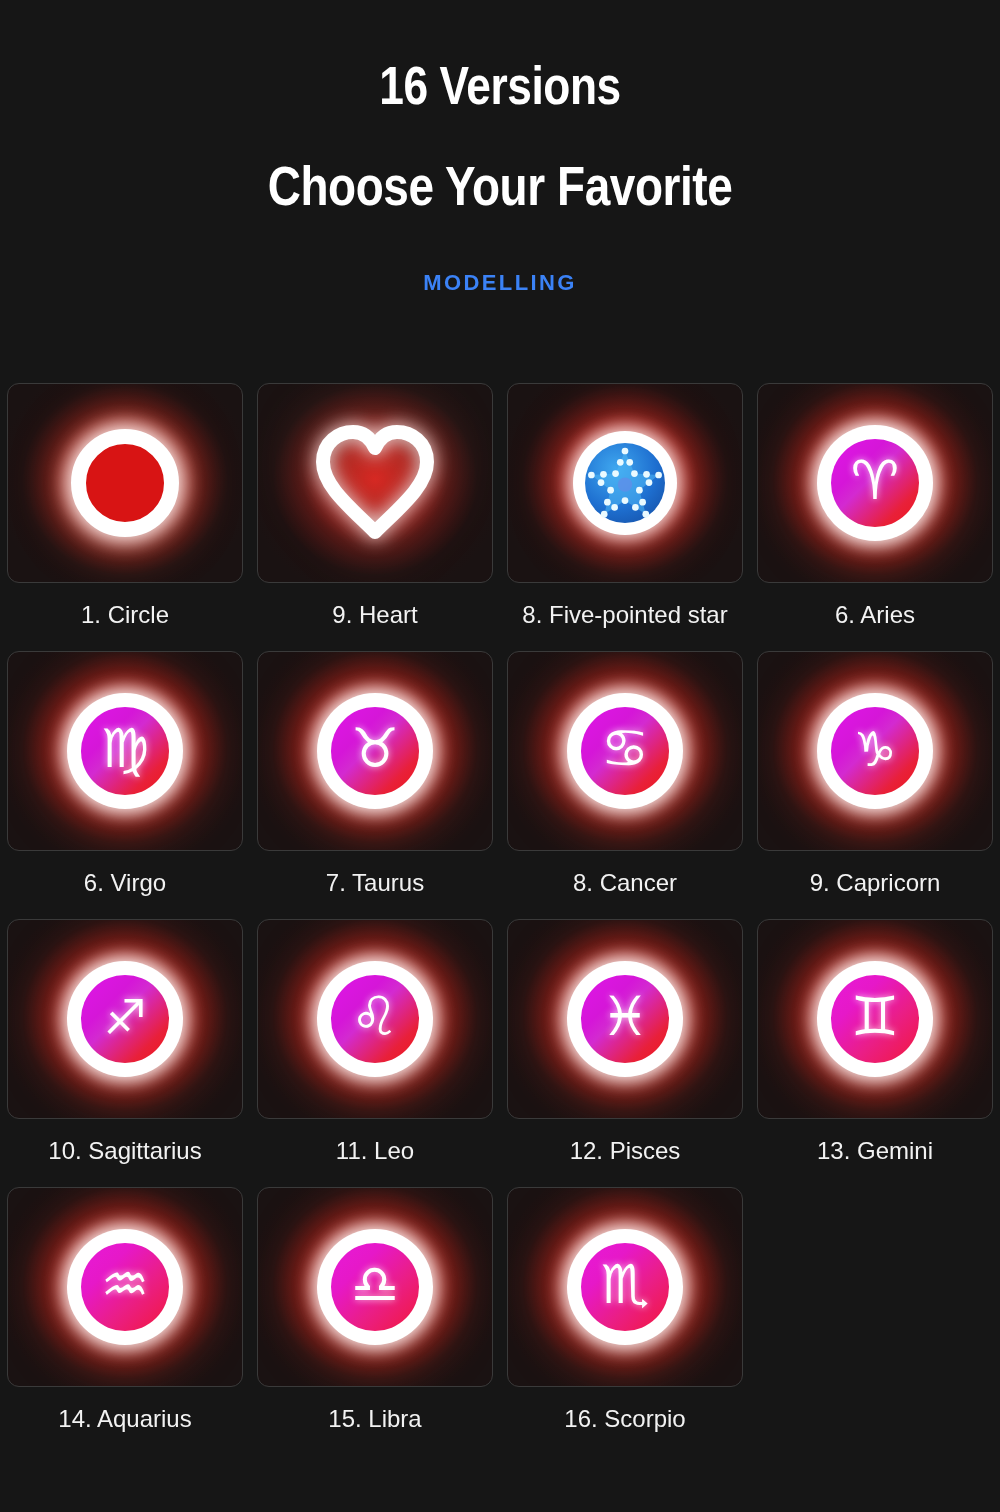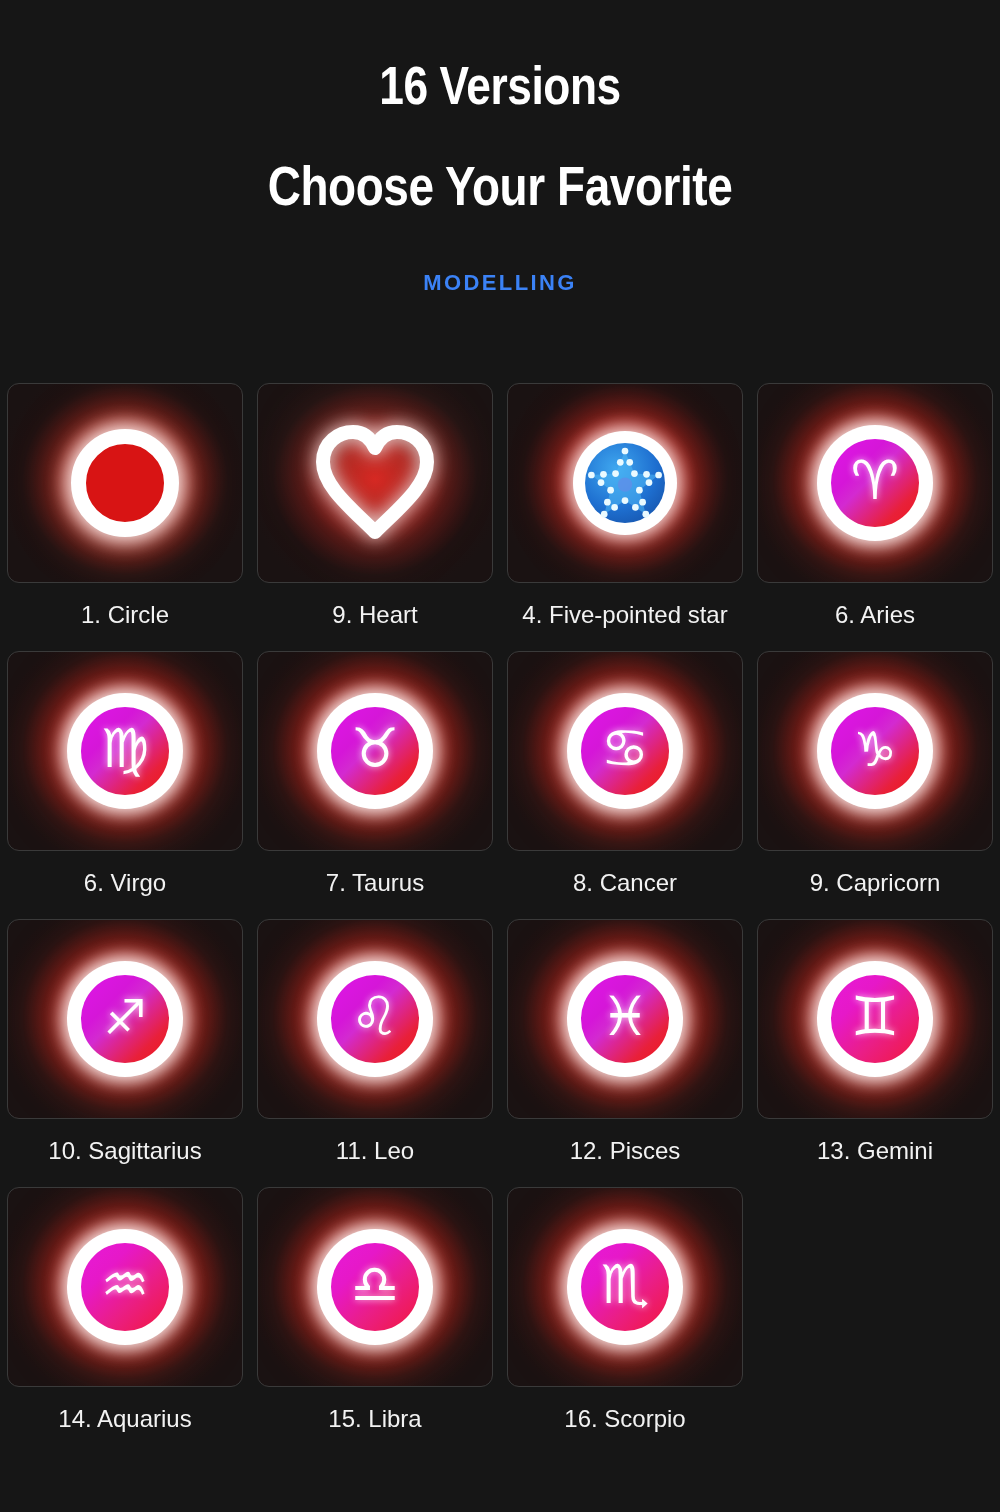--- a/index.html
+++ b/index.html
@@ -203,21 +203,21 @@
                   <circle cx="8.0" cy="40.0" r="4.2" fill="#eafaff"></circle>
                   <circle cx="23.1" cy="39.1" r="4.2" fill="#eafaff"></circle>
                   <circle cx="38.2" cy="38.2" r="4.2" fill="#eafaff"></circle>
                   <circle cx="44.1" cy="24.1" r="4.2" fill="#eafaff"></circle>
                   <circle cx="50" cy="52" r="9" fill="#5f8ee8" fill-opacity="0.8"></circle>
                 </svg>
               </div>
             </div>
           </div>
         </div>
-        <div class="label">4. Five-pointed star</div>
+        <div class="label">8. Five-pointed star</div>
       </div>
       <div class="cell">
         <div class="tile">
           <div class="glow"></div>
           <div class="art">
             <div class="zbadge">
               <div class="zinner">
                 <span class="glyph">♈</span>
               </div>
             </div>

